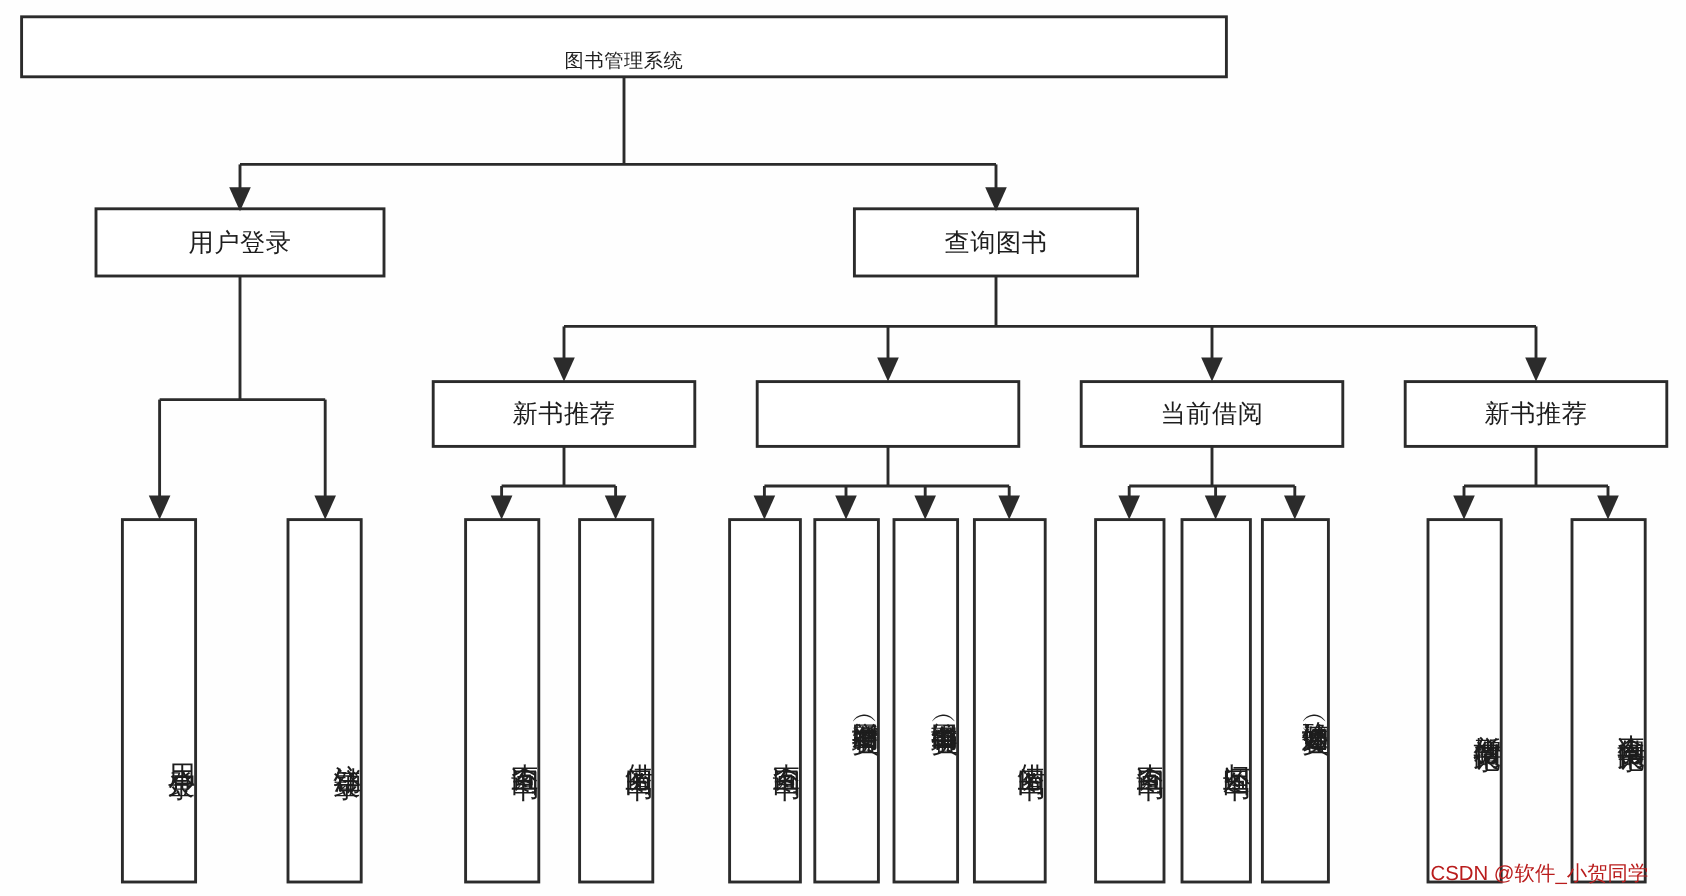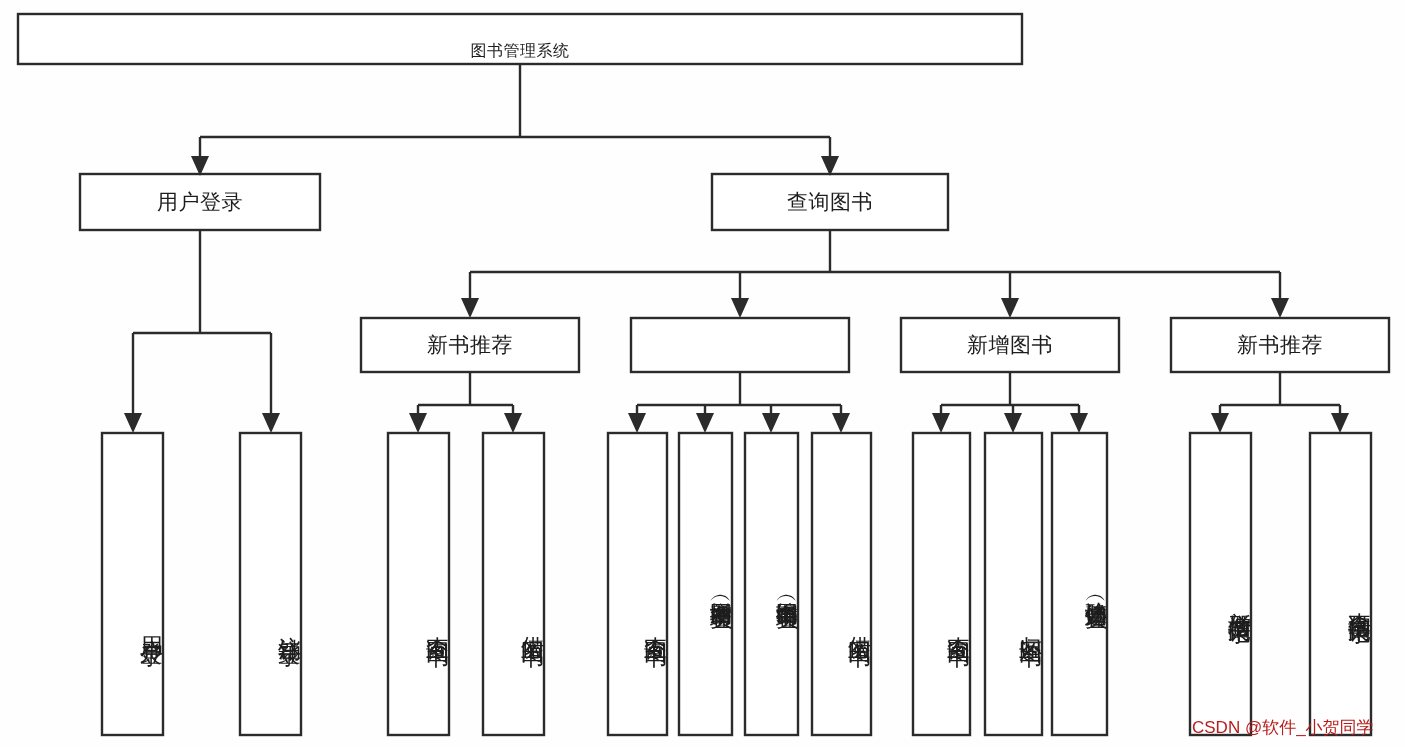--- a/index.html
+++ b/index.html
@@ -185,21 +185,21 @@
       <polygon class="arrow-head" points="1331,413 1349,413 1340,433"></polygon>
     </g>
   </svg>
 
   <div class="node-label root" style="left:18px; top:14px; width:1004px; height:50px;">图书管理系统</div>
 
   <div class="node-label" style="left:80px; top:174px; width:240px; height:56px;">用户登录</div>
   <div class="node-label" style="left:712px; top:174px; width:236px; height:56px;">查询图书</div>
 
   <div class="node-label" style="left:361px; top:318px; width:218px; height:54px;text-align:center;">新书推荐</div>
-  <div class="node-label" style="left:901px; top:318px; width:218px; height:54px;">新增图书</div>
+  <div class="node-label" style="left:901px; top:318px; width:218px; height:54px;">当前借阅</div>
   <div class="node-label" style="left:1171px; top:318px; width:218px; height:54px;">新书推荐</div>
 
   <div class="leaf-label" style="left:102px; top:513px; width:61px; height:222px;">用户登录</div>
   <div class="leaf-label" style="left:240px; top:513px; width:61px; height:222px;">注销登录</div>
 
   <div class="leaf-label" style="left:388px; top:513px; width:61px; height:222px;">查询图书</div>
   <div class="leaf-label" style="left:483px; top:513px; width:61px; height:222px;">借阅图书</div>
 
   <div class="leaf-label" style="left:608px; top:513px; width:59px; height:222px;">查询图书</div>
   <div class="leaf-label" style="left:679px; top:441px; width:53px; height:294px; font-size:22px; letter-spacing:1px;">新增图书（管理员）</div>

